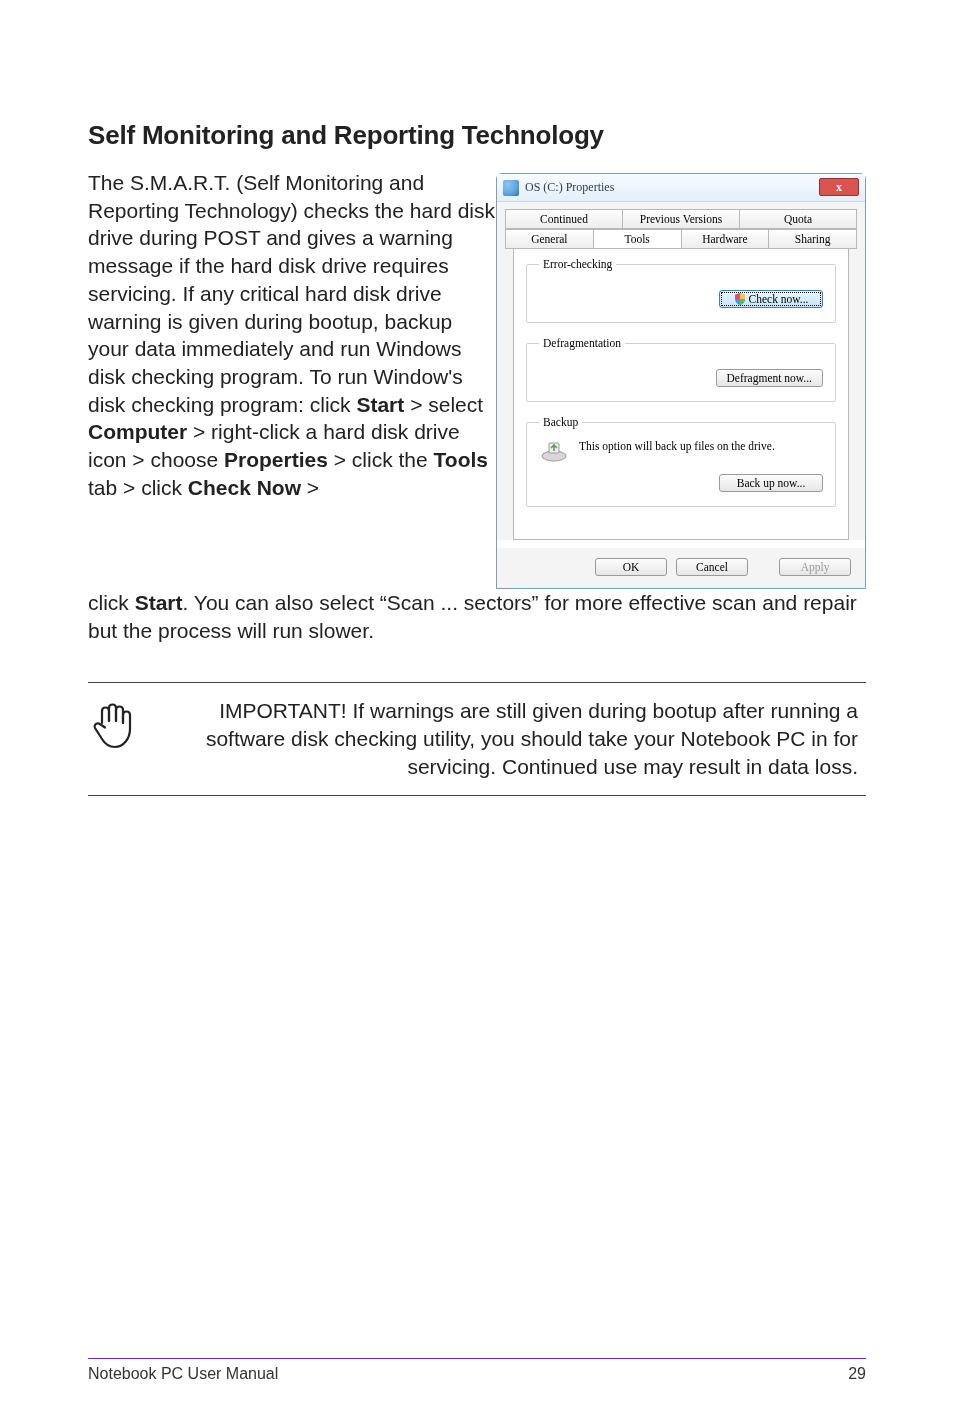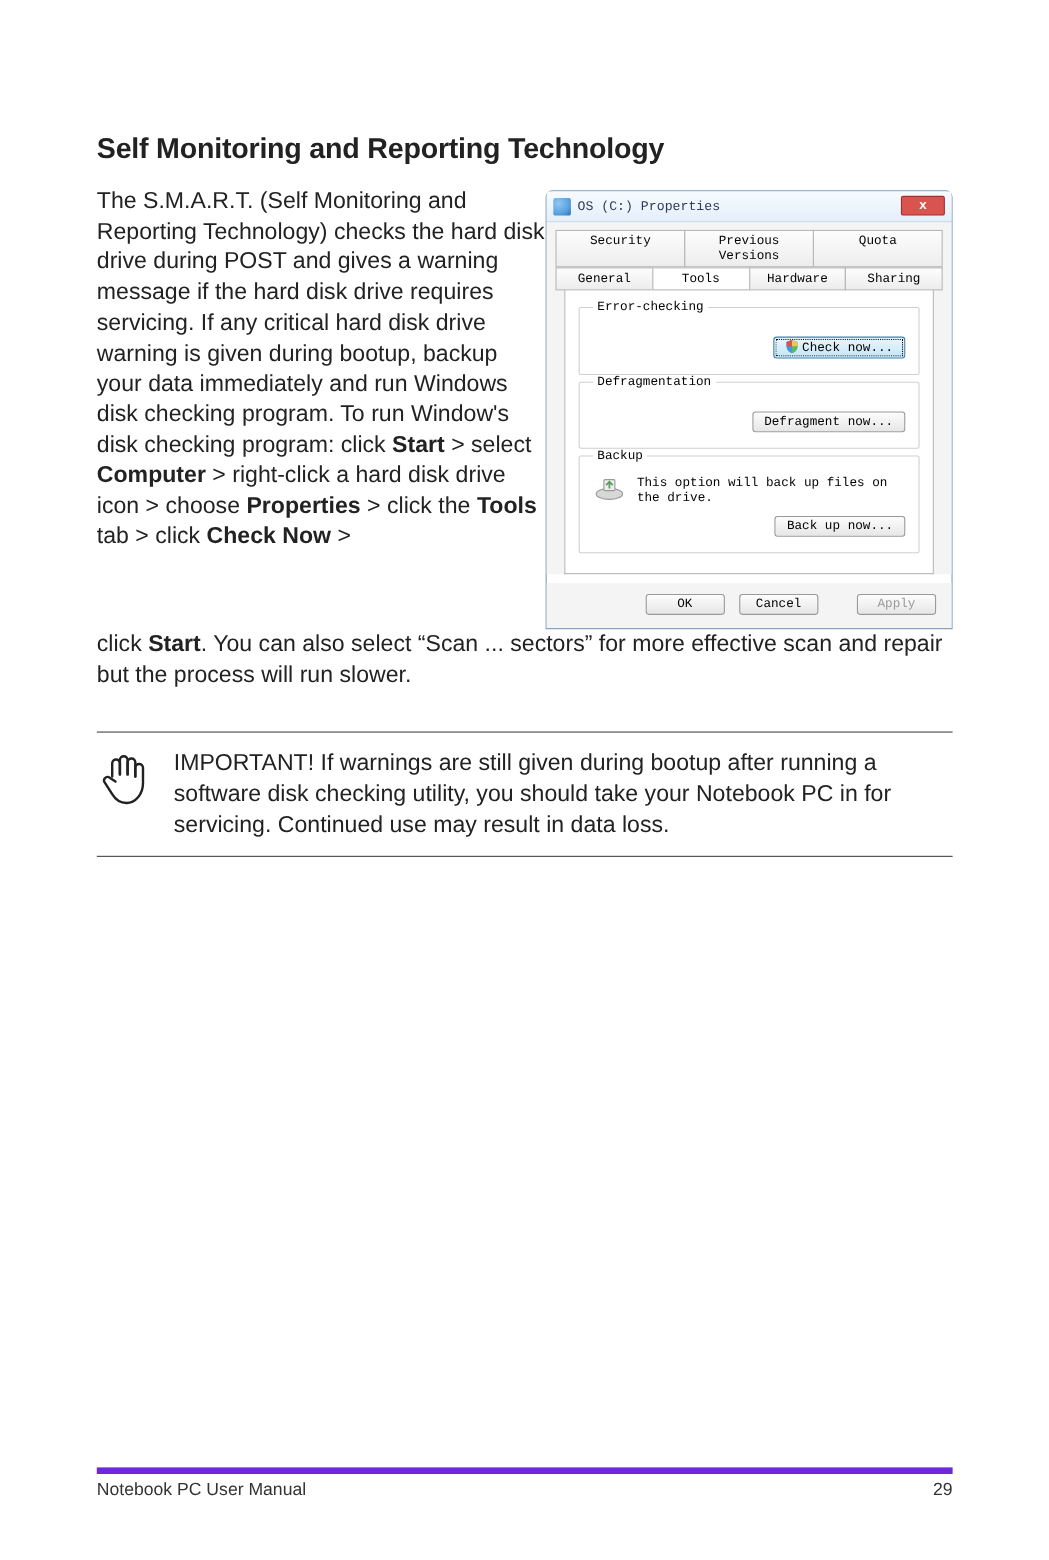--- a/index.html
+++ b/index.html
@@ -30,21 +30,21 @@
   .body-after {
     font-size: 21px;
     line-height: 1.32;
     margin-top: 0;
   }
   .bold { font-weight: 700; }
   .dialog {
     width: 370px;
     border: 1px solid #7f9db9;
     border-radius: 6px 6px 0 0;
-    font-family: Liberation Mono, monospace;
+    font-family: Liberation Serif, serif;
     font-size: 12px;
     color: #000;
     background: #fff;
     margin-top: 4px;
     flex-shrink: 0;
   }
   .dlg-titlebar {
     height: 28px;
     background: linear-gradient(#f7fbff, #e4effa);
     border-bottom: 1px solid #c9d7e6;
@@ -98,21 +98,21 @@
   .tab-panel {
     margin: 0 8px 8px 8px;
     border: 1px solid #b8b8b8;
     border-top: none;
     background: #fff;
     padding: 10px 12px 18px 12px;
   }
   fieldset.grp {
     border: 1px solid #d0d0d0;
     border-radius: 2px;
-    margin-bottom: 0;
+    margin-bottom: 14px;
     padding: 10px 12px 14px 12px;
   }
   fieldset.grp legend {
     font-size: 11.5px;
     padding: 0 4px;
     color: #000;
   }
   .grp-row {
     display: flex;
     align-items: flex-start;
@@ -163,27 +163,28 @@
     gap: 20px;
   }
   .hand-icon {
     width: 50px;
     flex-shrink: 0;
     padding-top: 2px;
   }
   .note-text {
     font-size: 21px;
     line-height: 1.32;
+    text-align: right;
   }
   .footer {
     position: absolute;
-    bottom: 54px;
+    bottom: 35px;
     left: 88px;
     right: 88px;
-    border-top: 6px solid #6d28d9;
+    border-top: 1px solid #6d28d9;
     padding-top: 6px;
     display: flex;
     justify-content: space-between;
     font-size: 16px;
     color: #333;
   }
 </style>
 </head>
 <body>
 
@@ -196,21 +197,21 @@
   </div>
 
   <div class="dialog">
     <div class="dlg-titlebar">
       <span class="dlg-icon"></span>
       <span class="dlg-title">OS (C:) Properties</span>
       <span class="dlg-close">x</span>
     </div>
     <div class="dlg-tabs">
       <div class="tab-row">
-        <div class="tab">Security</div>
+        <div class="tab">Continued</div>
         <div class="tab">Previous Versions</div>
         <div class="tab">Quota</div>
       </div>
       <div class="tab-row">
         <div class="tab">General</div>
         <div class="tab active">Tools</div>
         <div class="tab">Hardware</div>
         <div class="tab">Sharing</div>
       </div>
       <div class="tab-panel">

